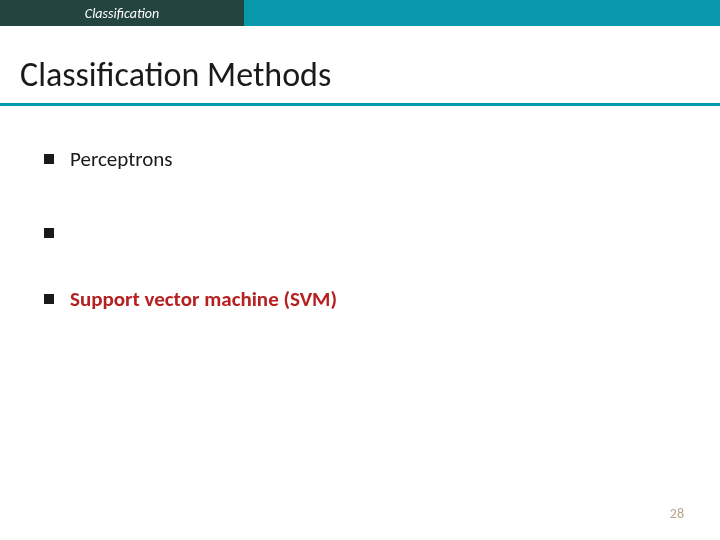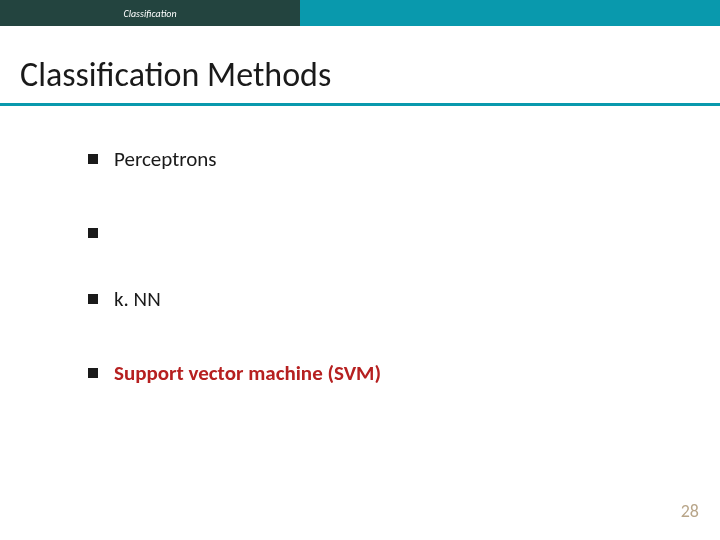--- a/index.html
+++ b/index.html
@@ -13,25 +13,25 @@
       font-family: Calibri, 'Segoe UI', Arial, sans-serif;
       background: #ffffff;
       position: relative;
       overflow: hidden;
     }
     .top-bar {
       display: flex;
       height: 26px;
     }
     .tab-left {
-      width: 300px;
+      width: 244px;
       background: #23443f;
       color: #ffffff;
       font-style: italic;
-      font-size: 10px;
+      font-size: 14px;
       display: flex;
       align-items: center;
       justify-content: center;
       font-family: Calibri, sans-serif;
     }
     .tab-right {
       flex: 1;
       background: #0999ad;
     }
     .title-area {
@@ -43,21 +43,20 @@
       color: #1a1a1a;
       font-family: Calibri, sans-serif;
     }
     .divider {
       height: 3px;
       background: #0999ad;
       margin: 0;
     }
     .content {
       padding: 40px 68px 20px 44px;
-      margin-left: 44px;
     }
     .bullet-item {
       display: flex;
       align-items: flex-start;
       margin-bottom: 48px;
       font-size: 21px;
       color: #1a1a1a;
       font-family: Calibri, sans-serif;
     }
     .bullet-item.highlighted .bullet-text {
@@ -68,22 +67,22 @@
       width: 10px;
       height: 10px;
       background: #1a1a1a;
       margin-right: 16px;
       margin-top: 8px;
       flex-shrink: 0;
     }
     .page-number {
       position: absolute;
       bottom: 18px;
-      right: 21px;
-      font-size: 18px;
+      right: 36px;
+      font-size: 14px;
       color: #b8a589;
       font-family: Calibri, sans-serif;
       margin-top: 8px;
     }
   </style>
 </head>
 <body>
 
 <div class="top-bar">
   <div class="tab-left">
@@ -99,23 +98,19 @@
 <div class="divider"></div>
 
 <div class="content">
   <div class="bullet-item">
     <span class="bullet-mark"></span>
     <span class="bullet-text">Perceptrons</span>
   </div>
   <div class="bullet-item">
     <span class="bullet-mark"></span>
   </div>
-  <div class="bullet-item">
-    <span class="bullet-mark"></span>
-    <span class="bullet-text">k. NN</span>
-  </div>
   <div class="bullet-item highlighted">
     <span class="bullet-mark"></span>
     <span class="bullet-text">Support vector machine (SVM)</span>
   </div>
 </div>
 
 <div class="page-number">28</div>
 
 </body></html>

